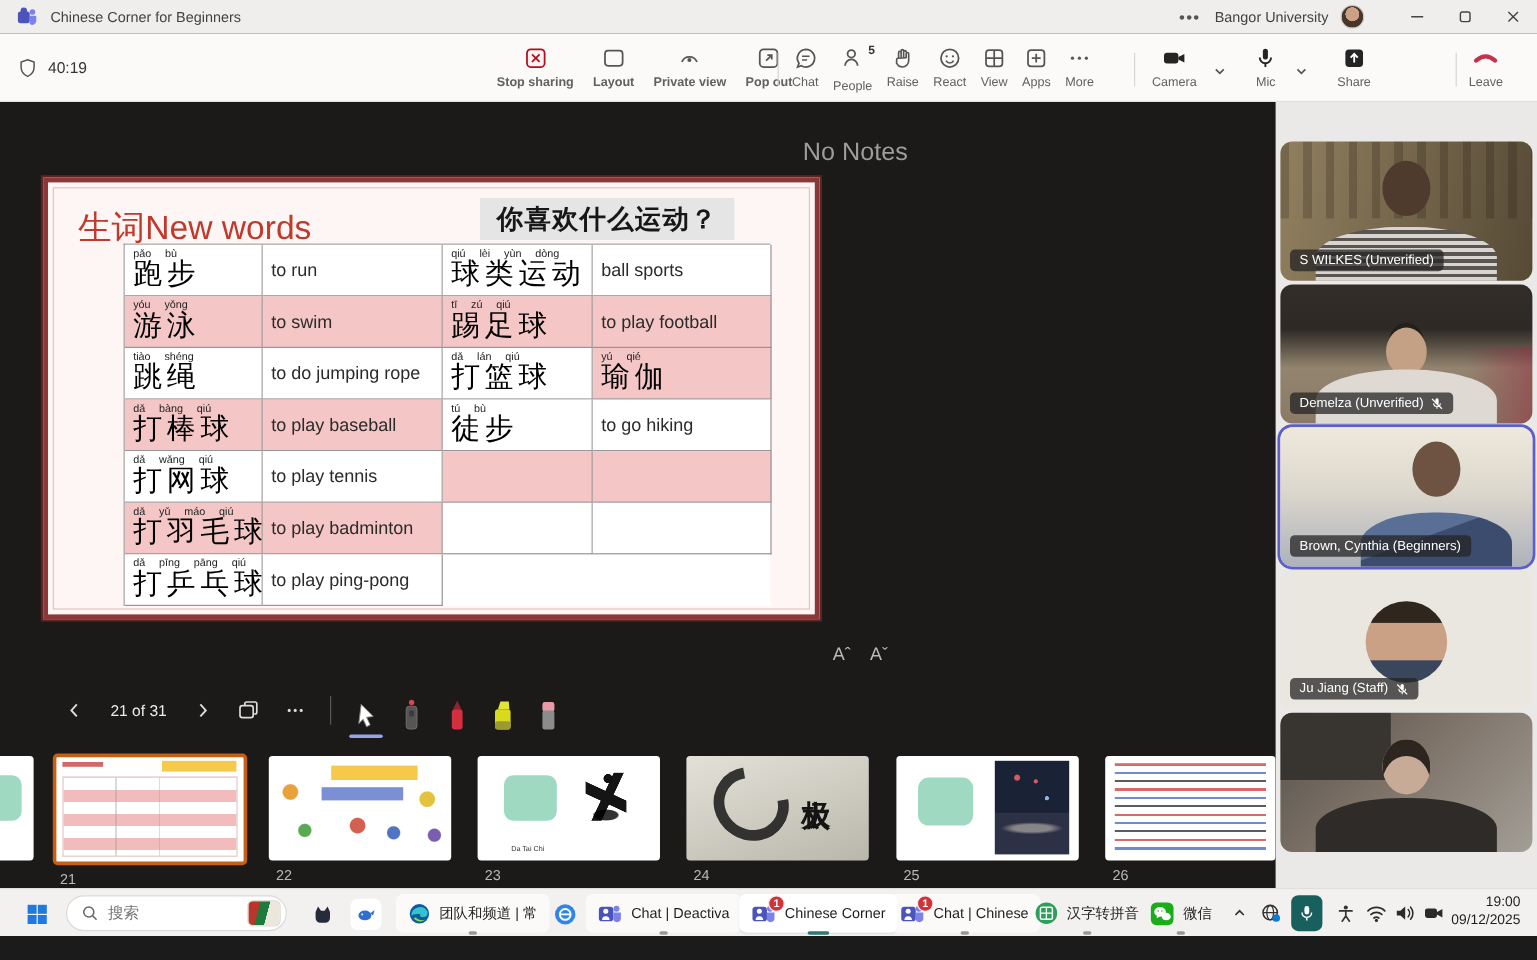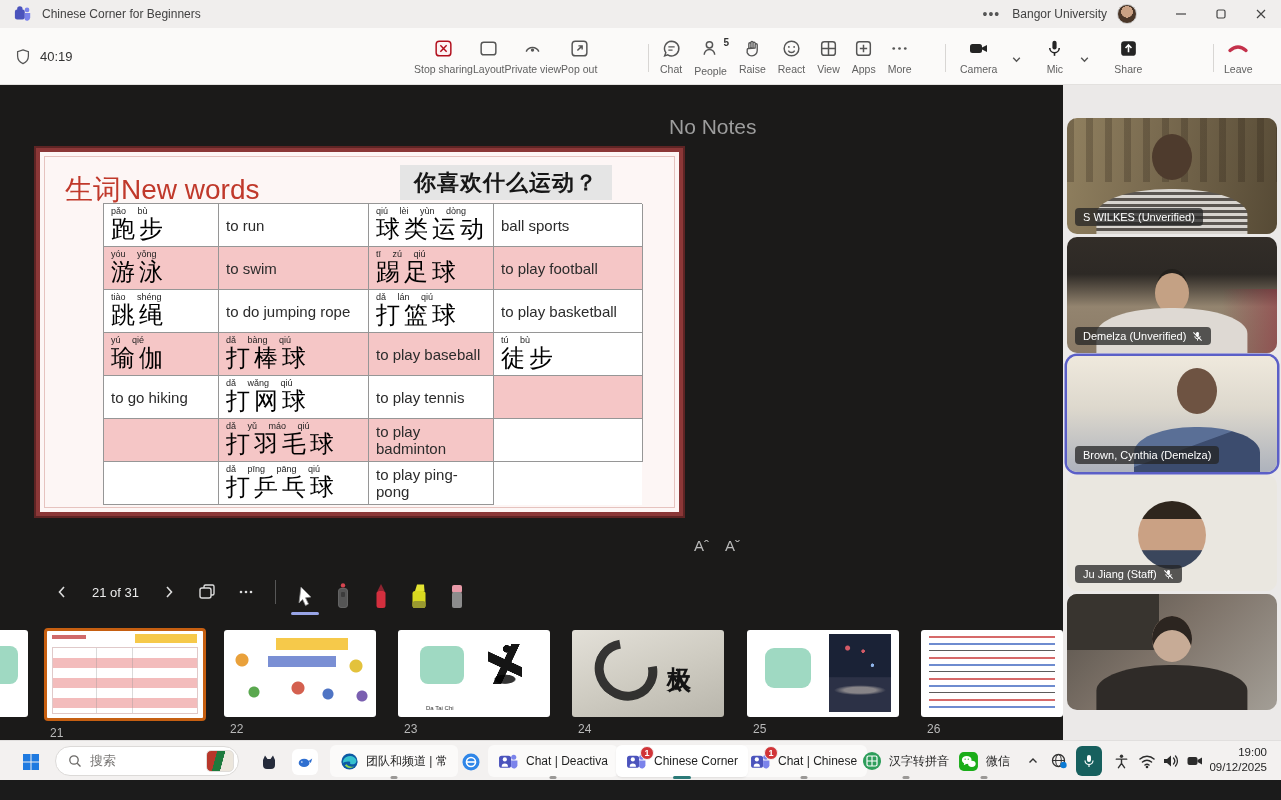--- a/index.html
+++ b/index.html
@@ -176,21 +176,21 @@
 </div>
 
 <div id="meetingbar">
   <div class="timer-wrap">
     <svg width="18" height="18" viewBox="0 0 20 20">
       <path d="M10 2 L16 4.2 V9 C16 13.2 13.3 16 10 17.4 C6.7 16 4 13.2 4 9 V4.2 Z" fill="none" stroke="#555" stroke-width="1.4"></path>
     </svg>
     <span class="timer-text">40:19</span>
   </div>
 
-  <div class="mb-group" style="left:414px; ">
+  <div class="mb-group" style="left:414px; gap:16px;font-weight:bold;">
     <div class="mb-btn">
       <svg width="21" height="21" viewBox="0 0 20 20">
         <rect x="3" y="3" width="14" height="14" rx="3" fill="#fdf3f4" stroke="#b10e1c" stroke-width="1.4"></rect>
         <path d="M7 7 L13 13 M13 7 L7 13" stroke="#b10e1c" stroke-width="1.4"></path>
       </svg>
       <span class="lbl">Stop sharing</span>
     </div>
     <div class="mb-btn">
       <svg width="21" height="21" viewBox="0 0 20 20">
         <rect x="3" y="4" width="14" height="12" rx="2.5" fill="none" stroke="#555" stroke-width="1.4"></rect>
@@ -355,21 +355,20 @@
 
         <div class="cell">
             <span class="py">tiào shéng</span>
             <span class="zh">跳绳</span>
           </div>
         <div class="cell en-cell">to do jumping rope</div>
         <div class="cell">
             <span class="py">dǎ lán qiú</span>
             <span class="zh">打篮球</span>
           </div>
-        <div class="cell en-cell">to play basketball</div>
 
         <div class="cell row-pink">
             <span class="py">yú qié</span>
             <span class="zh">瑜伽</span>
           </div>
         <div class="cell row-pink">
             <span class="py">dǎ bàng qiú</span>
             <span class="zh">打棒球</span>
           </div>
         <div class="cell en-cell row-pink">to play baseball</div>
@@ -545,21 +544,21 @@
           <rect x="4.5" y="1" width="3" height="5.5" rx="1.5" fill="#fff"></rect>
           <path d="M3 5.5 a3 3 0 0 0 6 0 M6 8.5 V10.5" fill="none" stroke="#fff" stroke-width="1"></path>
           <line x1="1.5" y1="1.5" x2="10.5" y2="10.5" stroke="#fff" stroke-width="1.2"></line>
         </svg>
       </div>
     </div>
     <div class="tile v3 speaking">
       <div class="head"></div>
       <div class="body"></div>
       <div class="vlabel">
-        <span>Brown, Cynthia (Demelza)</span>
+        <span>Brown, Cynthia (Beginners)</span>
       </div>
     </div>
     <div class="tile v4">
       <div class="avatar-circle"></div>
       <div class="vlabel">
         <span>Ju Jiang (Staff)</span>
         <svg width="11" height="11" viewBox="0 0 12 12">
           <rect x="4.5" y="1" width="3" height="5.5" rx="1.5" fill="#fff"></rect>
           <path d="M3 5.5 a3 3 0 0 0 6 0 M6 8.5 V10.5" fill="none" stroke="#fff" stroke-width="1"></path>
           <line x1="1.5" y1="1.5" x2="10.5" y2="10.5" stroke="#fff" stroke-width="1.2"></line>

